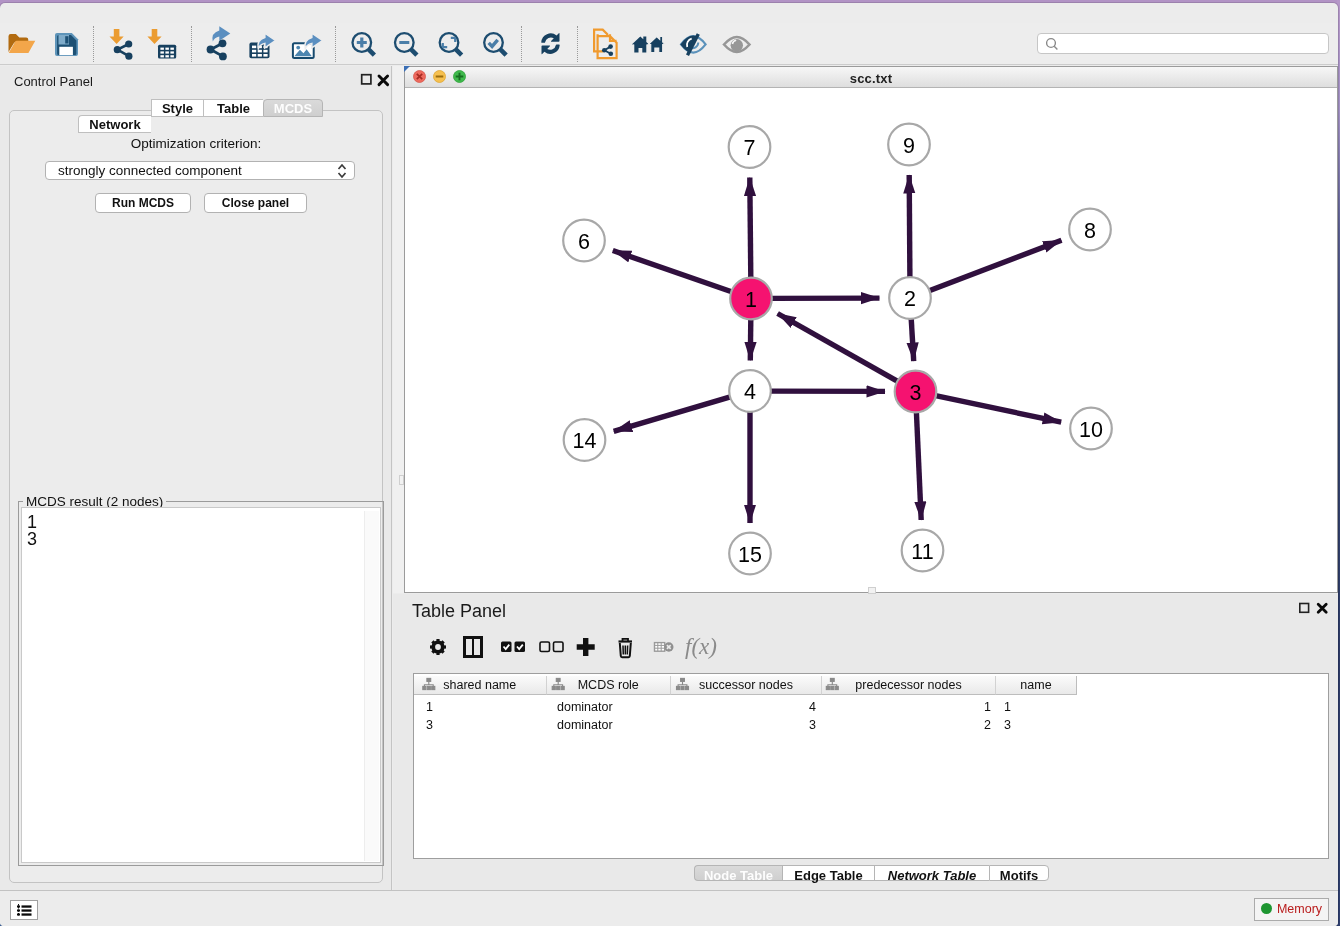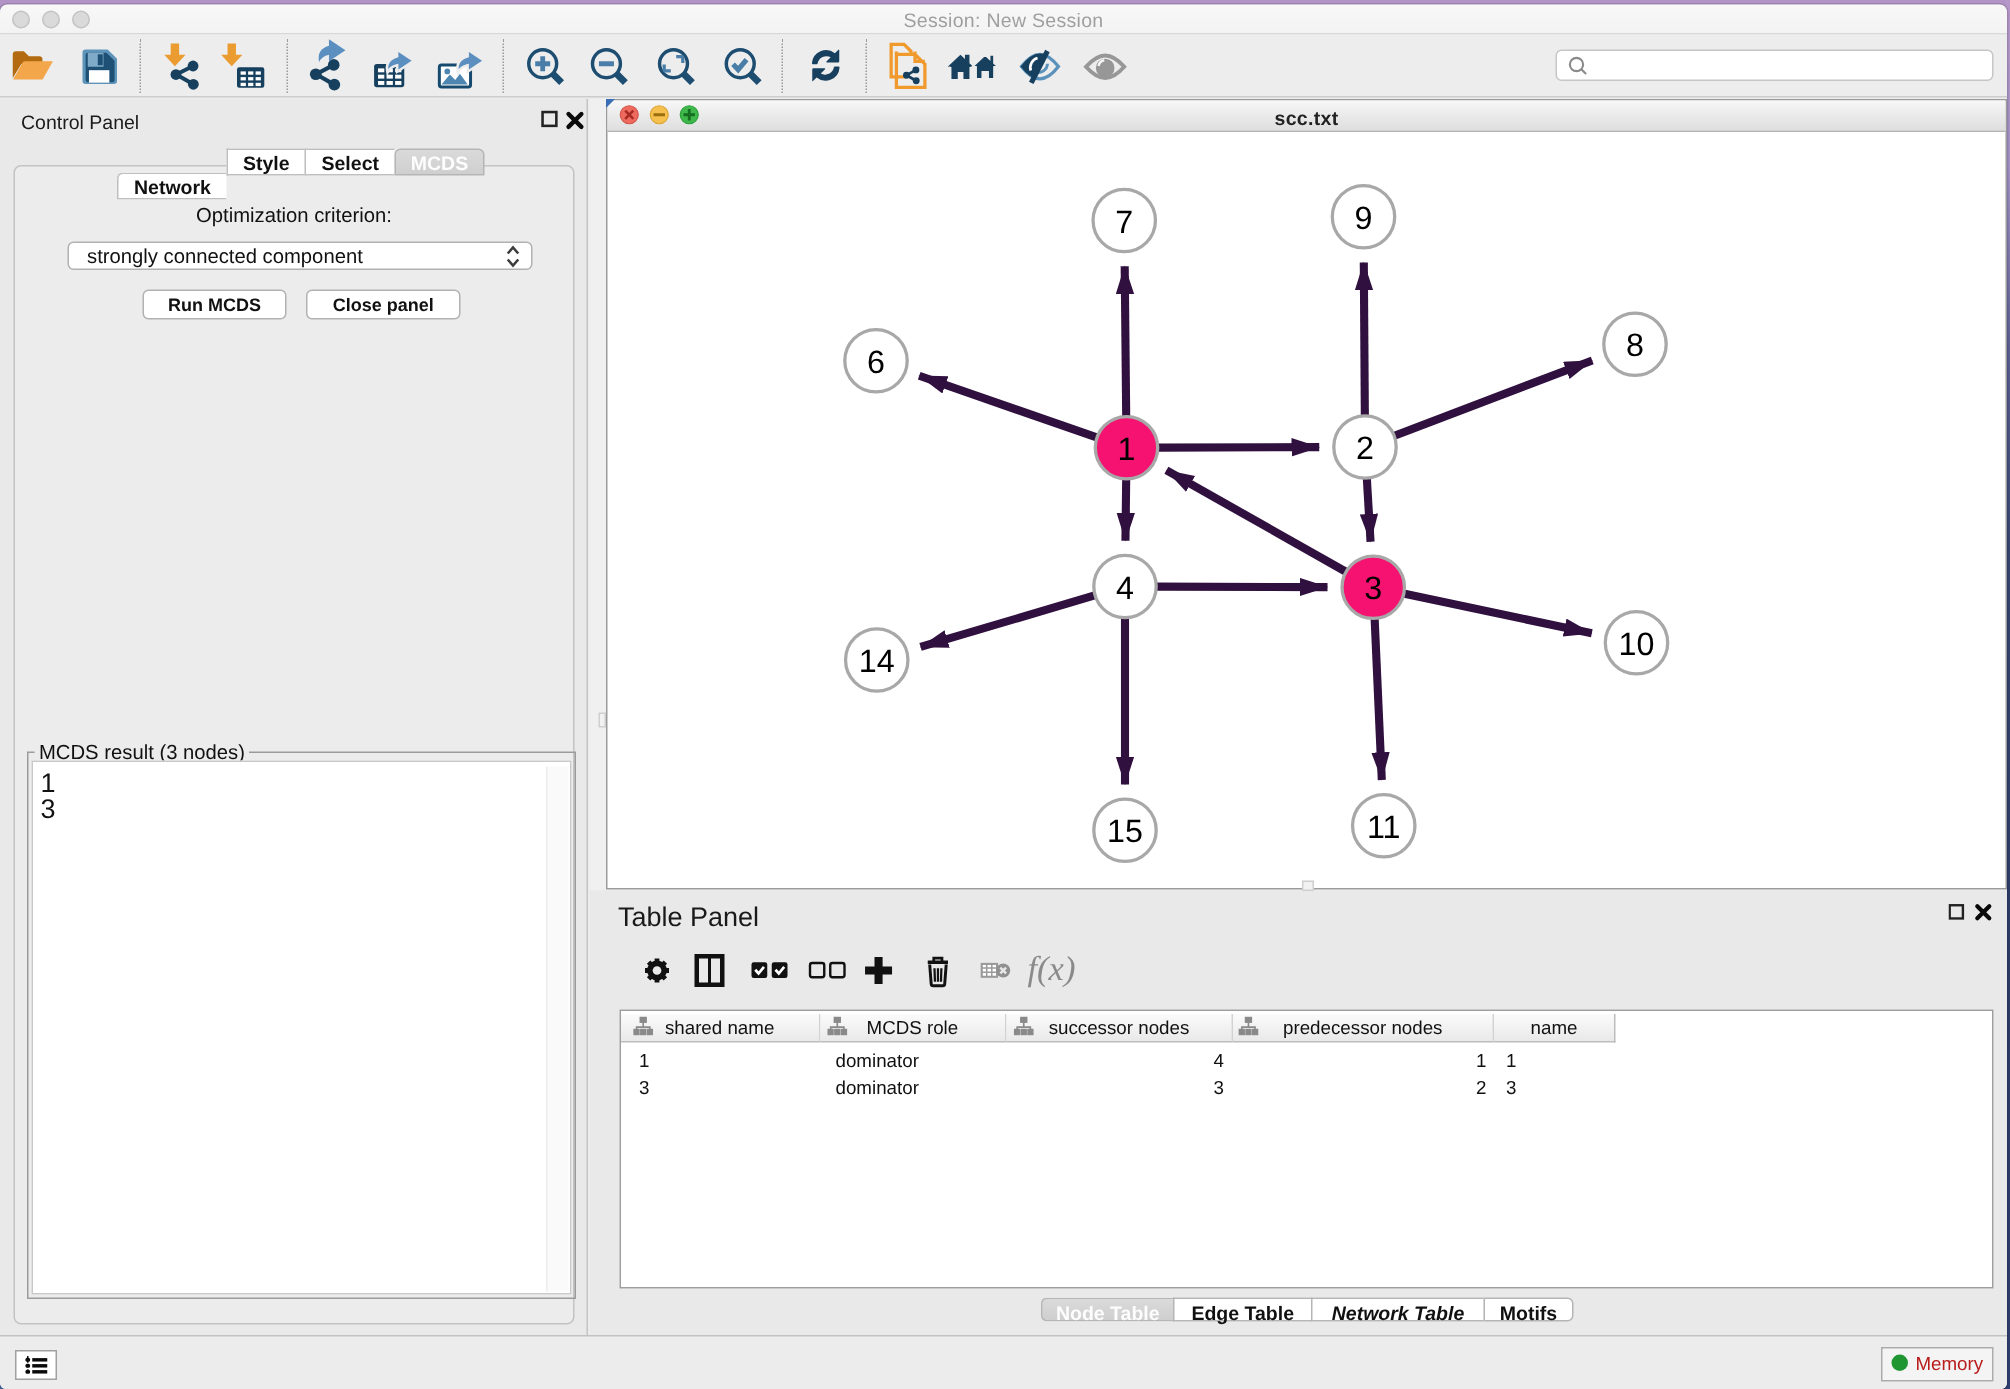--- a/index.html
+++ b/index.html
@@ -84,26 +84,20 @@
   background:#f4f4f4; border:1px solid #ababab; font-size:12.5px; color:#b91c1c;
   text-align:center; line-height:21px; }
 </style>
 </head>
 <body>
 <div id="deskright"></div>
 <div style="position:absolute;left:0;bottom:0;width:10px;height:10px;background:#4067a0;"></div>
 <div style="position:absolute;right:0;bottom:0;width:10px;height:10px;background:#2e3e6e;"></div>
 <div id="win">
 
-  <div id="titlebar">
-    <div id="title">Session: New Session</div>
-    <div class="tl" style="left:8px;"></div>
-    <div class="tl" style="left:28px;"></div>
-    <div class="tl" style="left:48px;"></div>
-  </div>
 
   <div id="toolbar">
     <svg id="tbicons" style="position:absolute;left:0;top:-2px;" width="1340" height="44" viewBox="0 0 1340 44">
 
       <path d="M8.5,31 V15.3 q0,-2.2 2.2,-2.2 h5.2 l3.4,3.4 h6.8 q2.2,0 2.2,2.2 v1.9 h-11.6 q-1.9,0 -2.9,1.7 z" fill="#b26b10"></path>
       <path d="M8.7,32 l6.4,-11.3 q0.5,-0.9 1.6,-0.9 h18.6 l-6.9,12.2 z" fill="#f3a64a"></path>
 
       <g transform="translate(55,12)">
         <path d="M0,2 q0,-2 2,-2 h14.8 l6.2,6.2 v14.8 q0,2 -2,2 h-19 q-2,0 -2,-2 z" fill="#5e94b9"></path>
         <path d="M2.1,3.6 q0,-1.5 1.5,-1.5 h12.4 l5.4,5.4 v12.9 q0,1.5 -1.5,1.5 h-16.3 q-1.5,0 -1.5,-1.5 z" fill="#1d5074"></path>
@@ -243,35 +237,35 @@
 
   <div id="cpanel">
     <div id="cphead">Control Panel</div>
     <svg class="wicon" style="left:360px;" width="32" height="14" viewBox="0 0 32 14">
       <rect x="1.7" y="1.7" width="9.2" height="9.2" fill="none" stroke="#222" stroke-width="1.7"></rect>
       <path d="M19,3 l8.6,8.6 M27.6,3 l-8.6,8.6" stroke="#0a0a0a" stroke-width="2.9" stroke-linecap="round"></path>
     </svg>
     <div class="tabrow">
       <div class="tab first" style="left:78px; width:73px;">Network</div>
       <div class="tab" style="left:151px; width:52px;">Style</div>
-      <div class="tab" style="left:203px; width:60px;">Select</div>
+      <div class="tab" style="left:203px; width:60px;">Table</div>
       <div class="tab sel last" style="left:263px; width:60px;">MCDS</div>
     </div>
     <div id="cpcontent">
       <div id="optlabel">Optimization criterion:</div>
       <div id="combo">strongly connected component
         <svg width="12" height="16" viewBox="0 0 12 16" style="position:absolute;right:6px;top:1px;">
           <path d="M2.5,6 L6,2 L9.5,6" fill="none" stroke="#3c3c3c" stroke-width="1.7"></path>
           <path d="M2.5,10 L6,14 L9.5,10" fill="none" stroke="#3c3c3c" stroke-width="1.7"></path>
         </svg>
       </div>
       <div class="btn" style="left:85px; width:96px;">Run MCDS</div>
       <div class="btn" style="left:194px; width:103px;">Close panel</div>
       <div id="groupbox">
-        <div id="grouplabel">MCDS result (3 nodes)</div>
+        <div id="grouplabel">MCDS result (2 nodes)</div>
         <div id="resultarea">1<br>3<div id="resultscroll"></div></div>
       </div>
     </div>
   </div>
 
   <div id="netwin">
     <svg style="position:absolute;left:-1px;top:-1px;z-index:3;" width="6" height="6">
         <path d="M0,0 h6 L0,6 z" fill="#3b6fb5"></path>
       </svg>
     <div id="nettitle">

